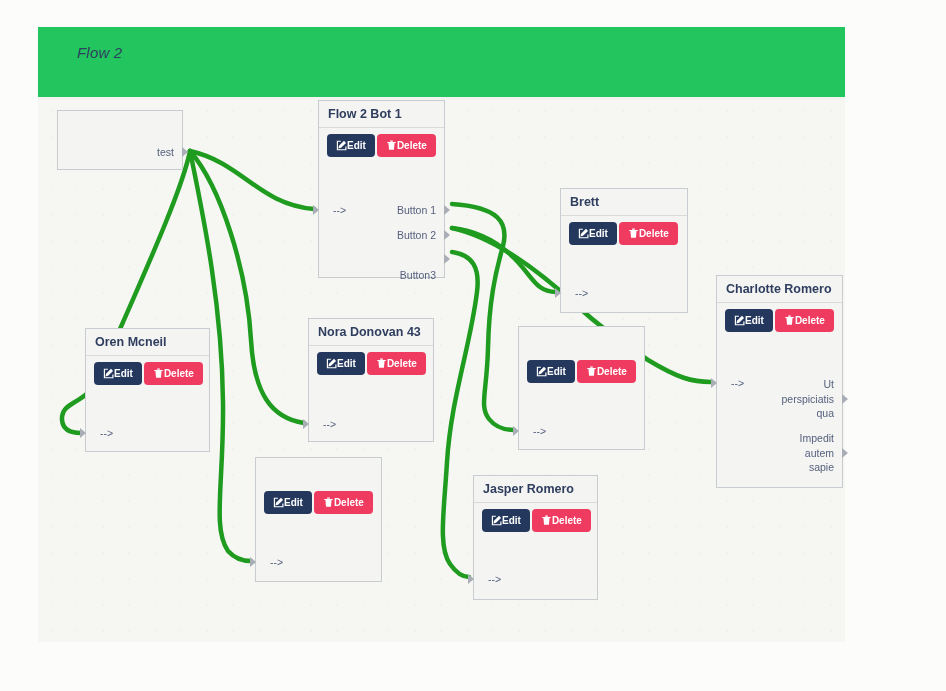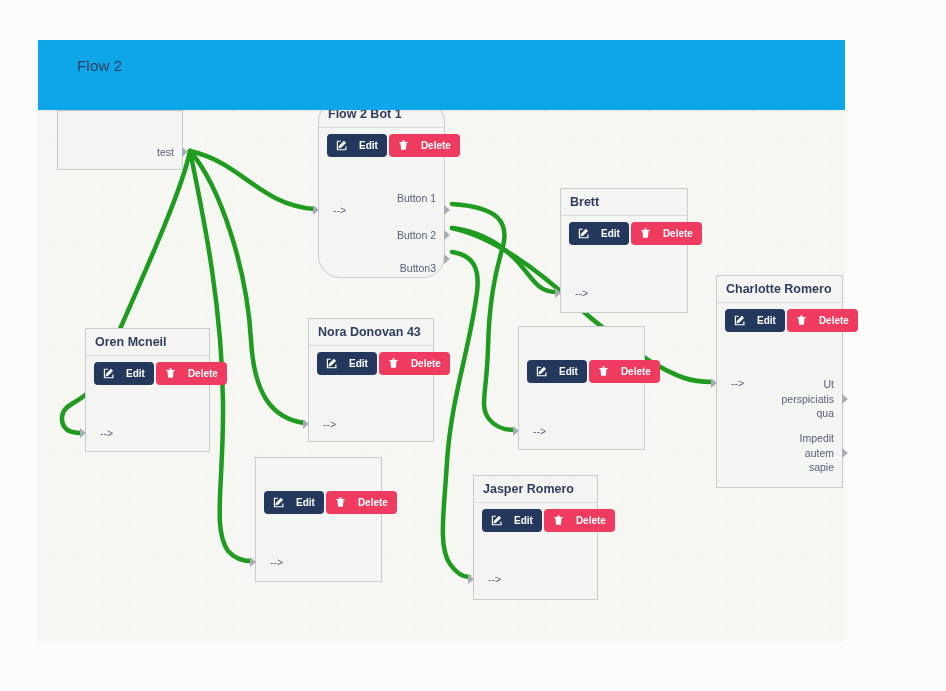--- a/index.html
+++ b/index.html
@@ -2,22 +2,22 @@
 <html style="--page-bg: #fcfcfa; --canvas-bg: #f6f7f3; --node-bg: #f4f4f2; --node-border: #c7ccd1; --title: #2f3e5f; --body-text: #55617d; --edit-bg: #24375c; --delete-bg: #ef3b60; --edge: #1f9c1f; --port: #a9aeb6;"><head>
 <meta charset="utf-8">
 <style>
   html,body{margin:0;padding:0;}
   body{
     width:946px;height:691px;position:relative;overflow:hidden;
     background:var(--page-bg,#fcfcfa);
     font-family:"Liberation Sans",sans-serif;
   }
   .header-card{
-    position:absolute;left:38px;top:40px;width:807px;height:70px;
-    background:#0ea5e9;box-shadow:0 1px 3px rgba(0,0,0,0.06);z-index:3;
+    position:absolute;left:38px;top:27px;width:807px;height:70px;
+    background:#22c55e;box-shadow:0 1px 3px rgba(0,0,0,0.06);z-index:3;font-style:italic;
   }
   .header-title{
     position:absolute;left:39px;top:17px;font-size:15px;
     color:var(--title,#2f3e5f);letter-spacing:.2px;
   }
   .canvas{
     position:absolute;left:38px;top:98px;width:807px;height:544px;z-index:0;
     background-color:var(--canvas-bg,#f6f7f3);
     background-image:radial-gradient(#f1f2ed 1.5px, transparent 1.6px);
     background-size:26px 26px;
@@ -32,21 +32,21 @@
   .node-header{
     height:27px;border-bottom:1px solid #dadbd7;
     display:flex;align-items:center;padding:0 9px;box-sizing:border-box;
   }
   .node-title{
     font-size:12.5px;font-weight:bold;color:var(--title,#2f3e5f);white-space:nowrap;
   }
   .btn-row{position:absolute;left:8px;top:33px;display:flex;gap:2px;}
   .btn{
     height:23px;border:none;border-radius:4px;color:#fff;font-weight:bold;
-    font-size:10px;display:flex;align-items:center;gap:12px;padding:0 9px;
+    font-size:10px;display:flex;align-items:center;gap:0;padding:0 9px;
     font-family:inherit;cursor:pointer;
   }
   .btn svg{display:block;}
   .btn.edit{background:var(--edit-bg,#24375c);}
   .btn.delete{background:var(--delete-bg,#ef3b60);}
   .row{
     position:absolute;font-size:10.5px;line-height:14.5px;
     color:var(--body-text,#55617d);white-space:nowrap;
   }
   .row.out{right:8px;text-align:right;}
@@ -77,21 +77,21 @@
 
 <div class="header-card">
   <div class="header-title">Flow 2</div>
 </div>
 
 <div id="nodes-root">
     <div class="node" style="left: 57px; top: 110px; width: 126px; height: 60px;">
   <div class="row out" style="top: 34px;">test</div>
       <div class="port out" style="top: 36px;"></div>
     </div>
-    <div class="node" style="left: 318px; top: 100px; width: 127px; height: 178px; border-radius: 22px;">
+    <div class="node" style="left: 318px; top: 100px; width: 127px; height: 178px;">
     <div class="node-header">
       <span class="node-title">Flow 2 Bot 1</span>
     </div>
   <div class="btn-row">
     <button class="btn edit">
       <span>
             <svg width="11" height="11" viewBox="0 0 14 14">
               <path d="M12.6 8.2v4.2H1.8V1.6h4.4" fill="none" stroke="#fff" stroke-width="1.5"></path>
               <path d="M10.2 1.1l2.6 2.6L6.4 10l-3.3.8.7-3.4z" fill="#fff"></path>
             </svg>
@@ -103,25 +103,25 @@
             <svg width="11" height="11" viewBox="0 0 14 14">
               <path d="M3.1 3.9h7.8l-.8 8.6H3.9z" fill="#fff"></path>
               <path d="M1.6 3.2h10.8M5.3 1.4h3.4" stroke="#fff" stroke-width="1.4"></path>
             </svg>
           </span>
       <span>Delete</span>
     </button>
   </div>
       <div class="row in" style="top: 102px;">--&gt;</div>
       <div class="port in" style="top: 104px;"></div>
-      <div class="row out" style="top: 90px;">Button 1</div>
+      <div class="row out" style="top: 102px;">Button 1</div>
       <div class="port out" style="top: 104px;"></div>
       <div class="row out" style="top: 127px;">Button 2</div>
       <div class="port out" style="top: 129px;"></div>
-      <div class="row out" style="top: 160px;">Button3</div>
+      <div class="row out" style="top: 167px;">Button3</div>
       <div class="port out" style="top: 153px;"></div>
     </div>
     <div class="node" style="left: 560px; top: 188px; width: 128px; height: 125px;">
     <div class="node-header">
       <span class="node-title">Brett</span>
     </div>
   <div class="btn-row">
     <button class="btn edit">
       <span>
             <svg width="11" height="11" viewBox="0 0 14 14">

